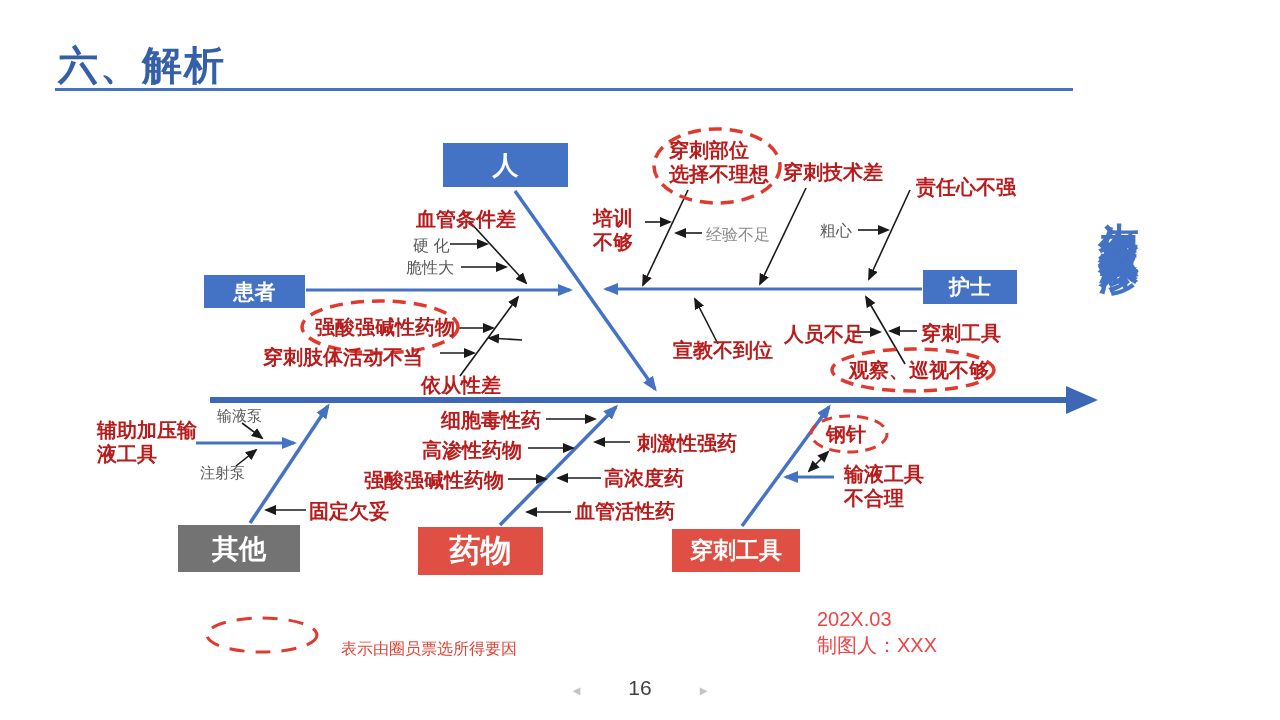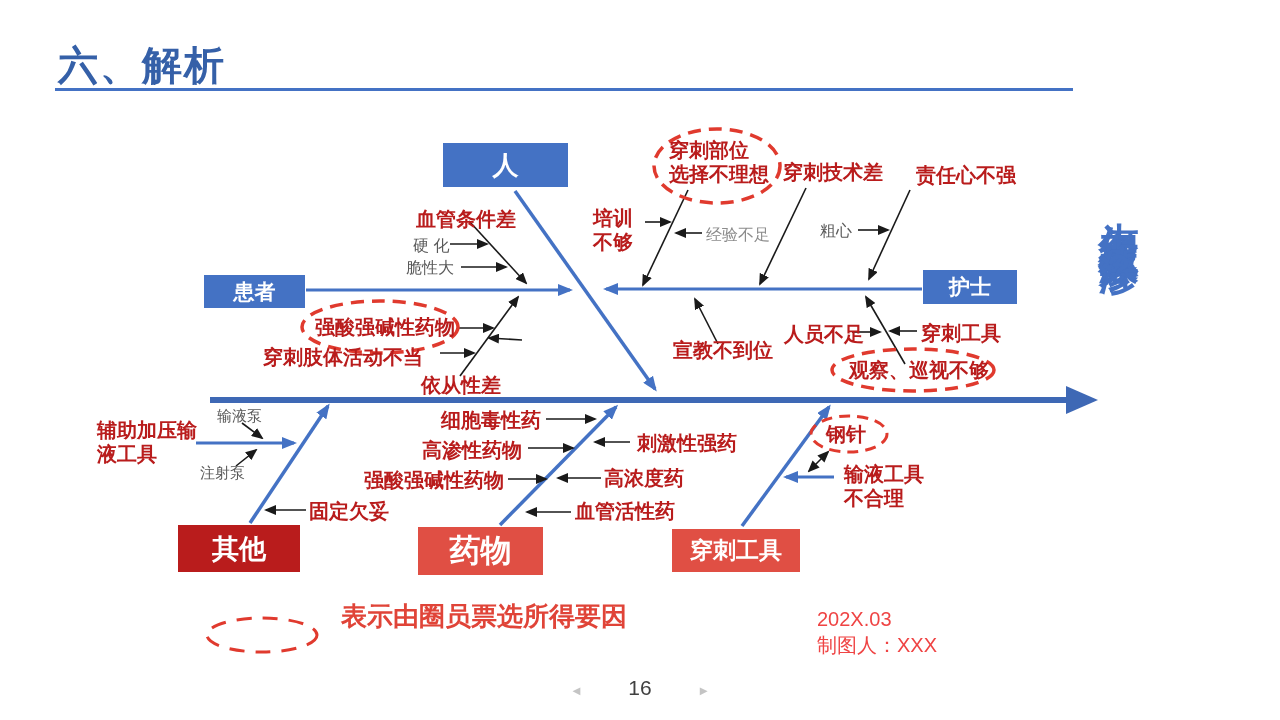--- a/index.html
+++ b/index.html
@@ -10,34 +10,34 @@
   .title { position:absolute; left:58px; top:38px; font-size:40px; font-weight:bold;
     color:#3560A8; letter-spacing:2px; }
   .title-rule { position:absolute; left:55px; top:88px; width:1018px; height:3px;
     background:#4472C4; }
 
   svg.lines { position:absolute; left:0; top:0; width:1280px; height:720px; }
 
   .cat { position:absolute; display:flex; align-items:center; justify-content:center;
     color:#fff; font-weight:bold; }
   .cat.blue  { background:#4472C4; }
-  .cat.green { background:#b91c1c; }
+  .cat.green { background:#737373; }
   .cat.red   { background:#E04F44; }
 
   .lb { position:absolute; font-weight:bold; font-size:20px; color:#b91c1c;
     white-space:pre-line; line-height:1.18; }
   .lr { position:absolute; font-size:16px; color:#595959; white-space:nowrap; }
   .lr.light { color:#8C8C8C; }
 
   .question { position:absolute; left:1099px; top:190px; writing-mode:vertical-rl;
     text-orientation:upright; font-size:40px; font-weight:bold; color:#4472C4;
     letter-spacing:4px; line-height:1; }
 
-  .legend-text { position:absolute; left:341px; top:599px; font-size:26px;
-    font-weight:bold; color:#E04438; }
+  .legend-text { position:absolute; left:341px; top:639px; font-size:16px;
+    font-weight:normal; color:#E04438; }
 
   .footnote { position:absolute; font-size:20px; font-weight:normal; color:#ef4444; }
 
   .pager { position:absolute; left:560px; top:676px; width:160px; height:30px; }
   .pager .arrow { position:absolute; top:7px; font-size:13px; color:#C4C4C4; cursor:pointer; }
   .pager .prev { left:10px; }
   .pager .next { right:10px; }
   .pager .num { position:absolute; left:0; right:0; text-align:center; top:0;
     font-size:21px; color:#404040; }
 </style>
@@ -124,21 +124,21 @@
   <div class="lb" style="left:315px;top:316px">强酸强碱性药物</div>
   <div class="lb" style="left:263px;top:346px">穿刺肢体活动不当</div>
   <div class="lb" style="left:421px;top:374px">依从性差</div>
 
   <div class="lb" style="left:669px;top:139px">穿刺部位
 选择不理想</div>
   <div class="lb" style="left:593px;top:207px">培训
 不够</div>
   <div class="lr light" style="left:706px;top:225px">经验不足</div>
   <div class="lb" style="left:783px;top:161px">穿刺技术差</div>
-  <div class="lb" style="left:916px;top:164px">责任心不强</div>
+  <div class="lb" style="left:916px;top:176px">责任心不强</div>
   <div class="lr" style="left:820px;top:221px">粗心</div>
 
   <div class="lb" style="left:673px;top:339px">宣教不到位</div>
   <div class="lb" style="left:784px;top:323px">人员不足</div>
   <div class="lb" style="left:921px;top:322px">穿刺工具</div>
   <div class="lb" style="left:849px;top:359px">观察、巡视不够</div>
 
   <div class="lb" style="left:97px;top:419px">辅助加压输
 液工具</div>
   <div class="lr" style="left:217px;top:407px;font-size:15px">输液泵</div>

